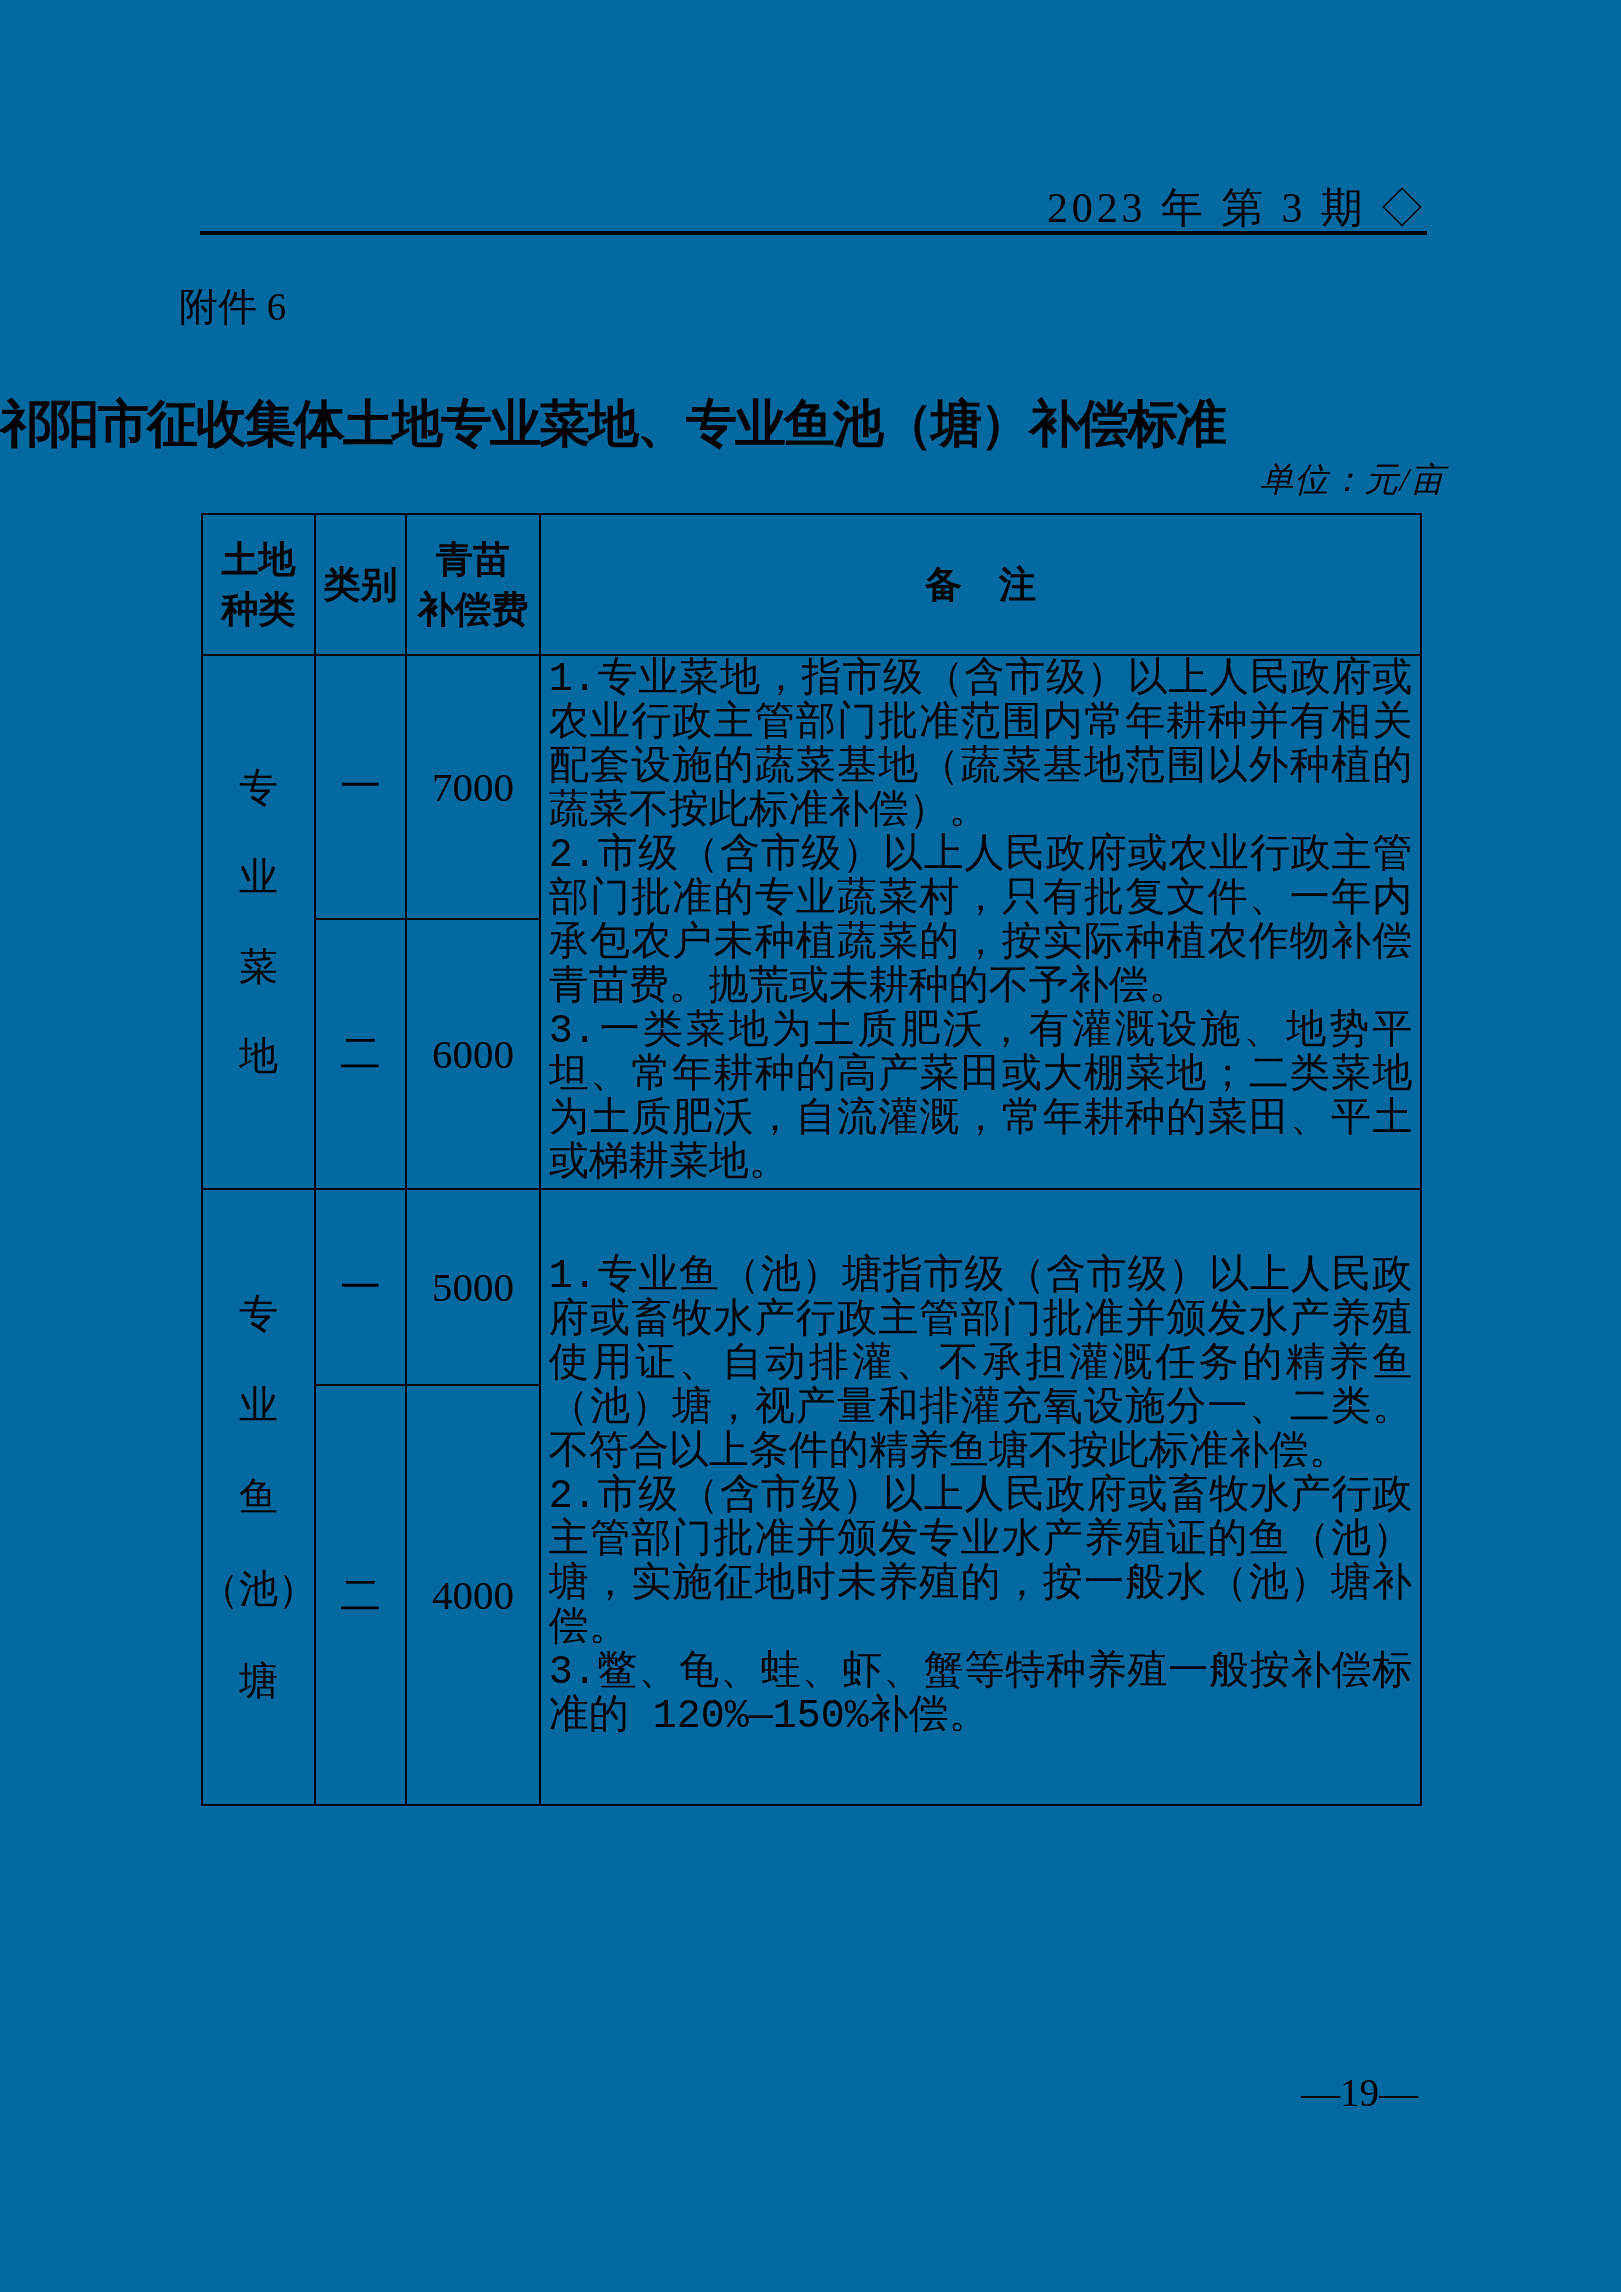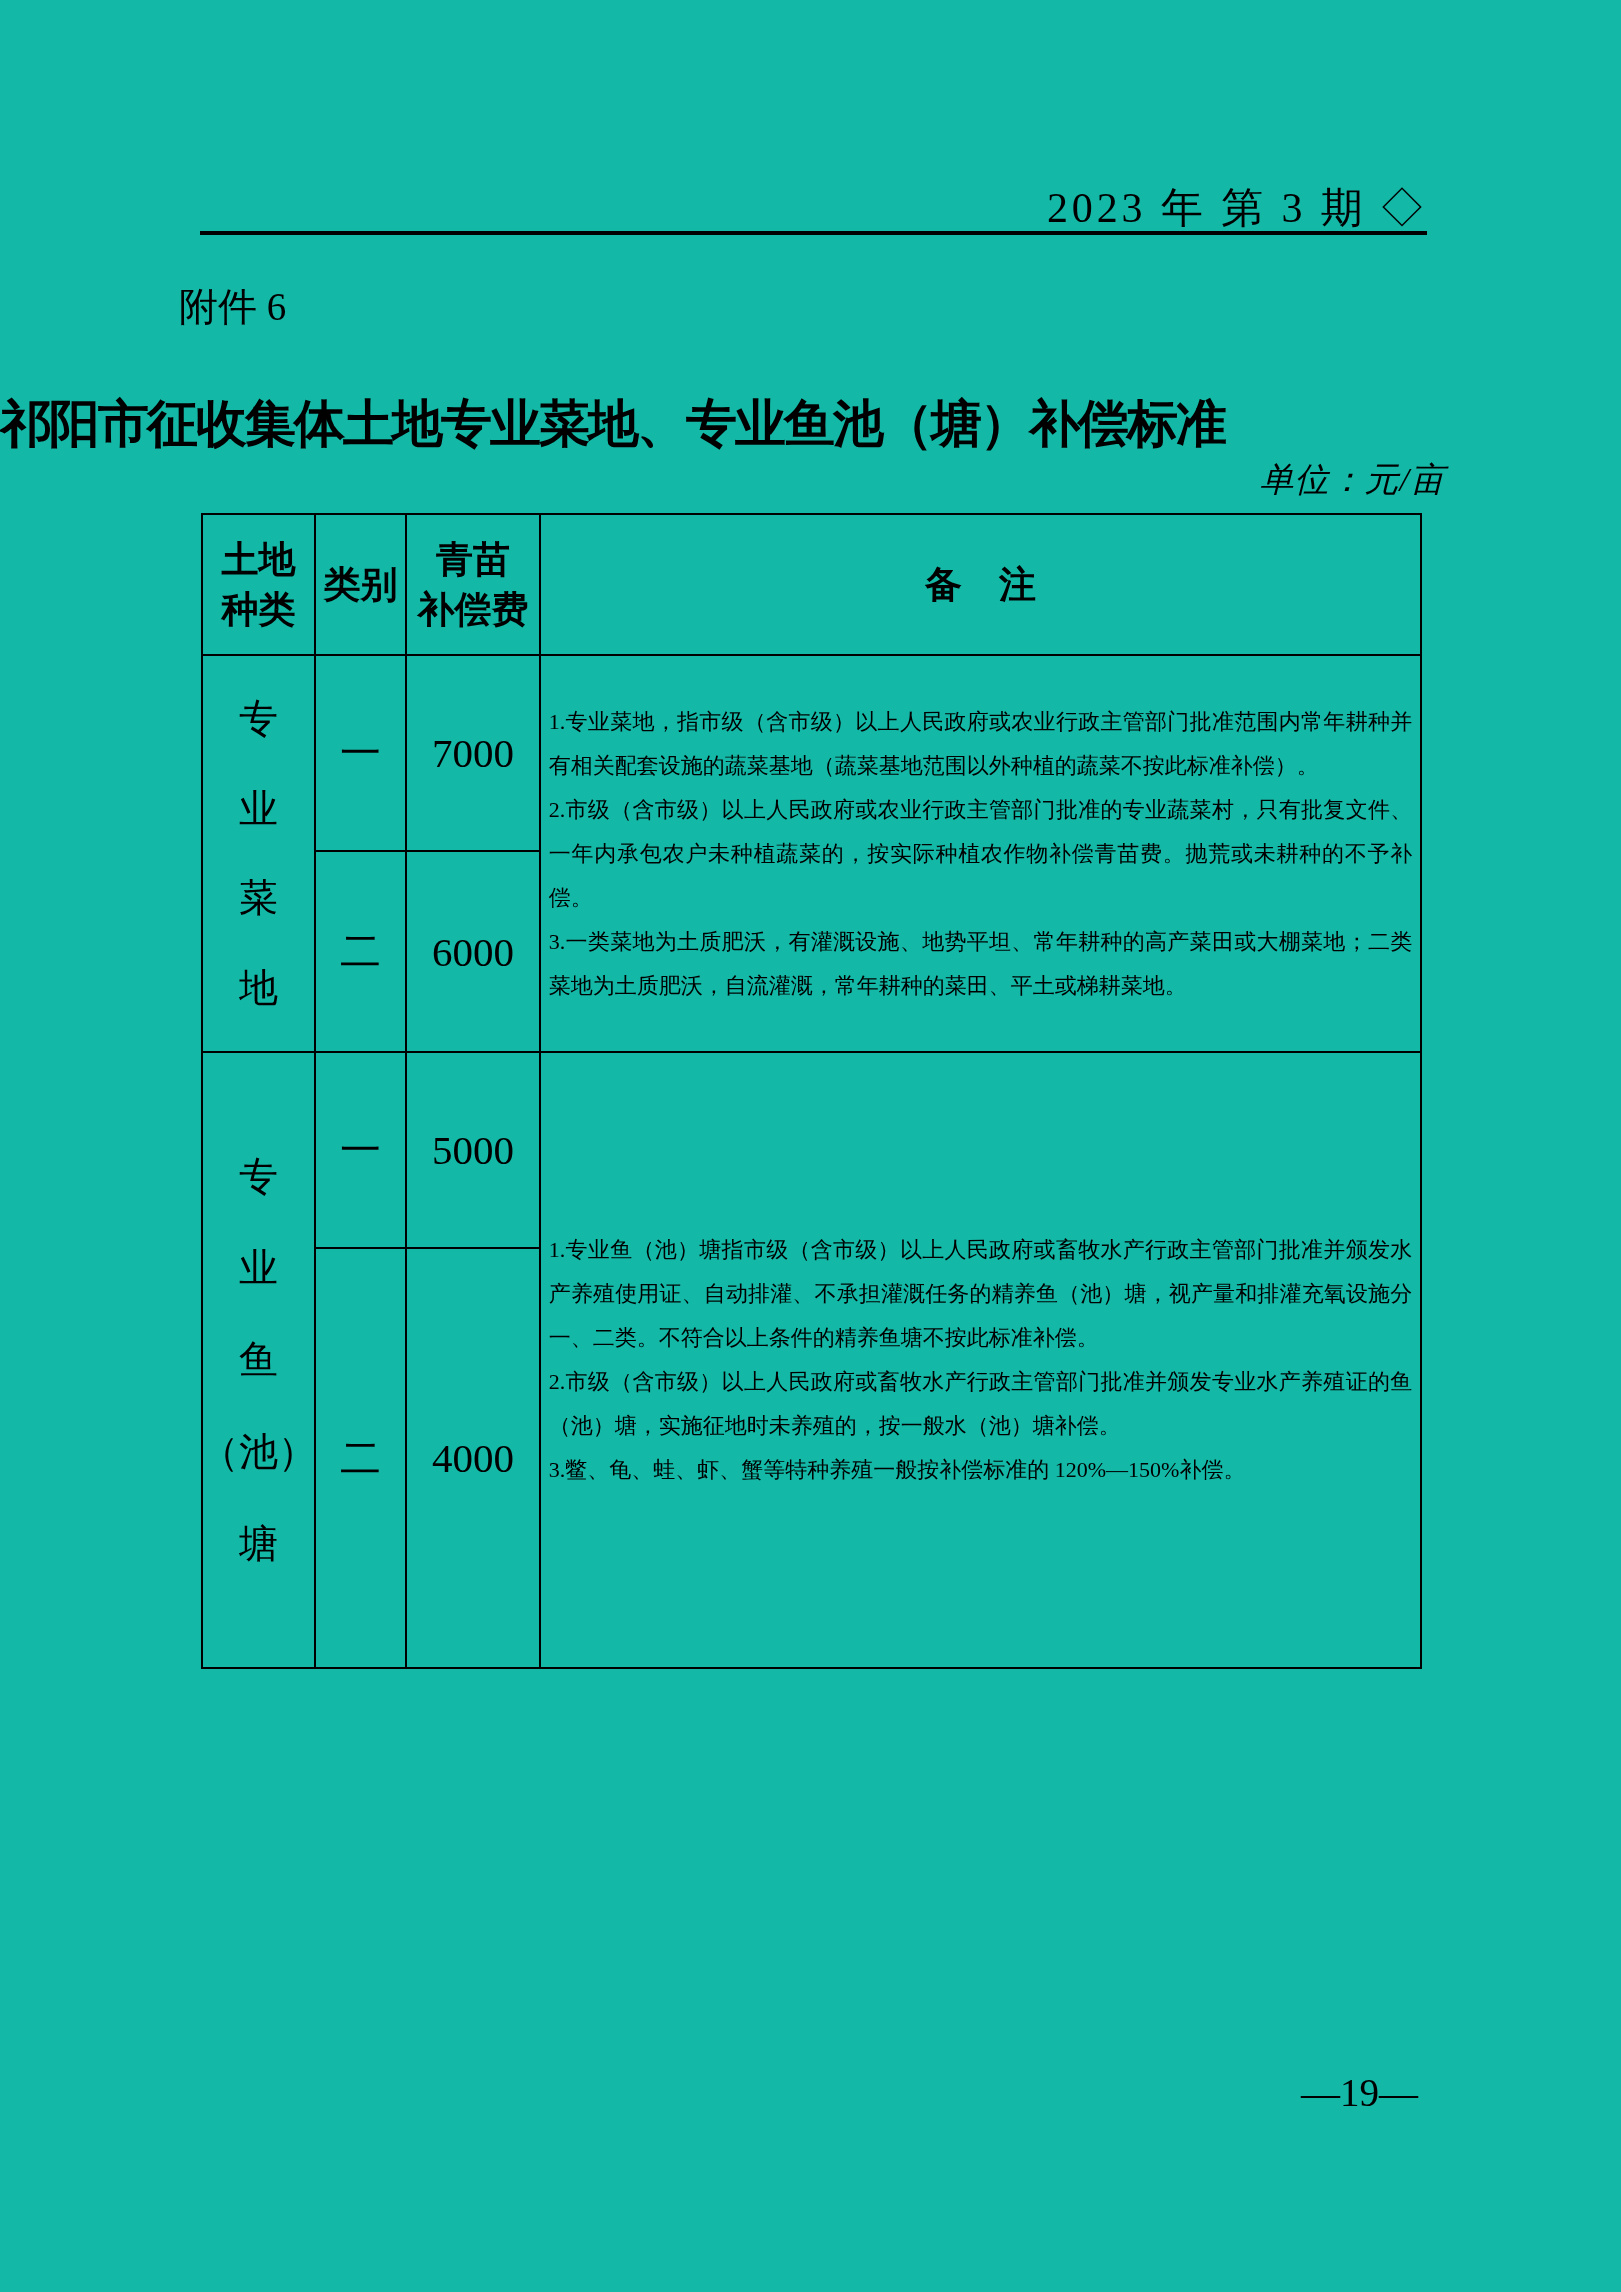--- a/index.html
+++ b/index.html
@@ -1,21 +1,21 @@
 <!DOCTYPE html>
 <html><head>
 <meta charset="utf-8">
 <style>
   * { margin: 0; padding: 0; box-sizing: border-box; }
   html, body { background: #ffffff; }
   .page {
     position: relative;
     width: 1621px;
     height: 2293px;
-    background: #14b8a6;
+    background: #0369a1;
     color: #000000;
     font-family: "Liberation Serif", serif;
     overflow: hidden;
   }
 
   
   .header-right {
     position: absolute;
     top: 180px;
     right: 194px;
@@ -101,24 +101,25 @@
     justify-content: space-between;
     align-items: center;
     margin: 0 auto;
   }
   .land-stack.h1 { height: 323px; }
   .land-stack.h2 { height: 421px; }
   .land-stack span { white-space: nowrap; }
 
   td.remarks-cell {
     vertical-align: middle;
-    font-size: 22px;
+    font-size: 40px;
     line-height: 44px;
     padding: 2px 7.8px 2px 7.8px;
     text-align: justify;
+    font-family: Liberation Mono, monospace;
   }
   .note { text-align: justify; }
 
   
   .page-number {
     position: absolute;
     right: 203px;
     top: 2070px;
     font-size: 39px;
     white-space: nowrap;

